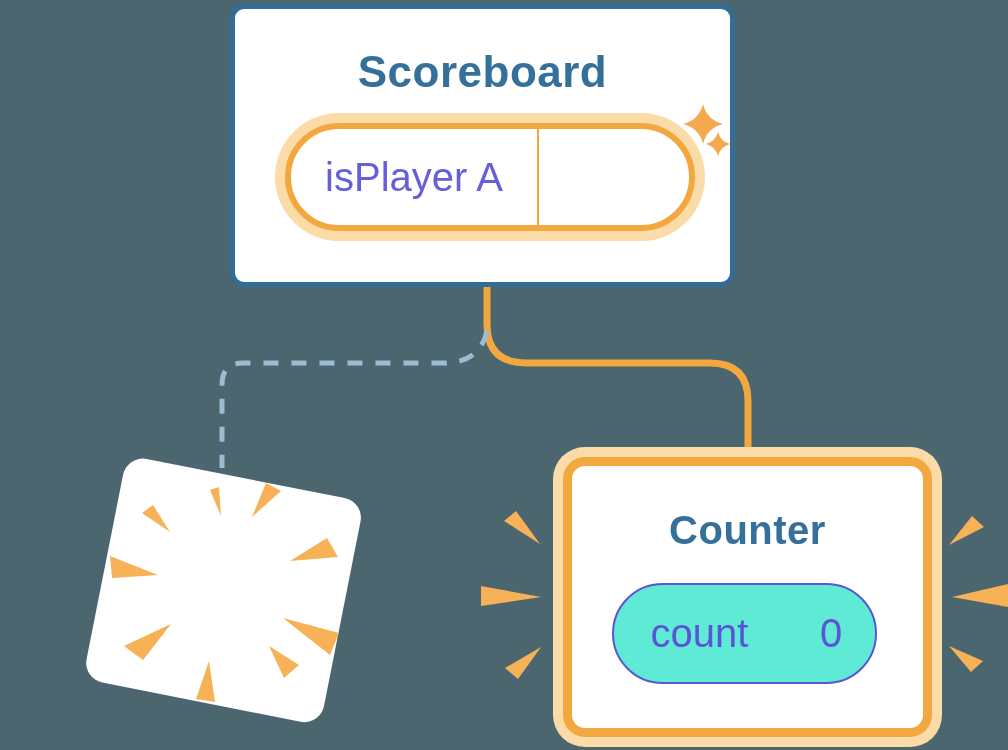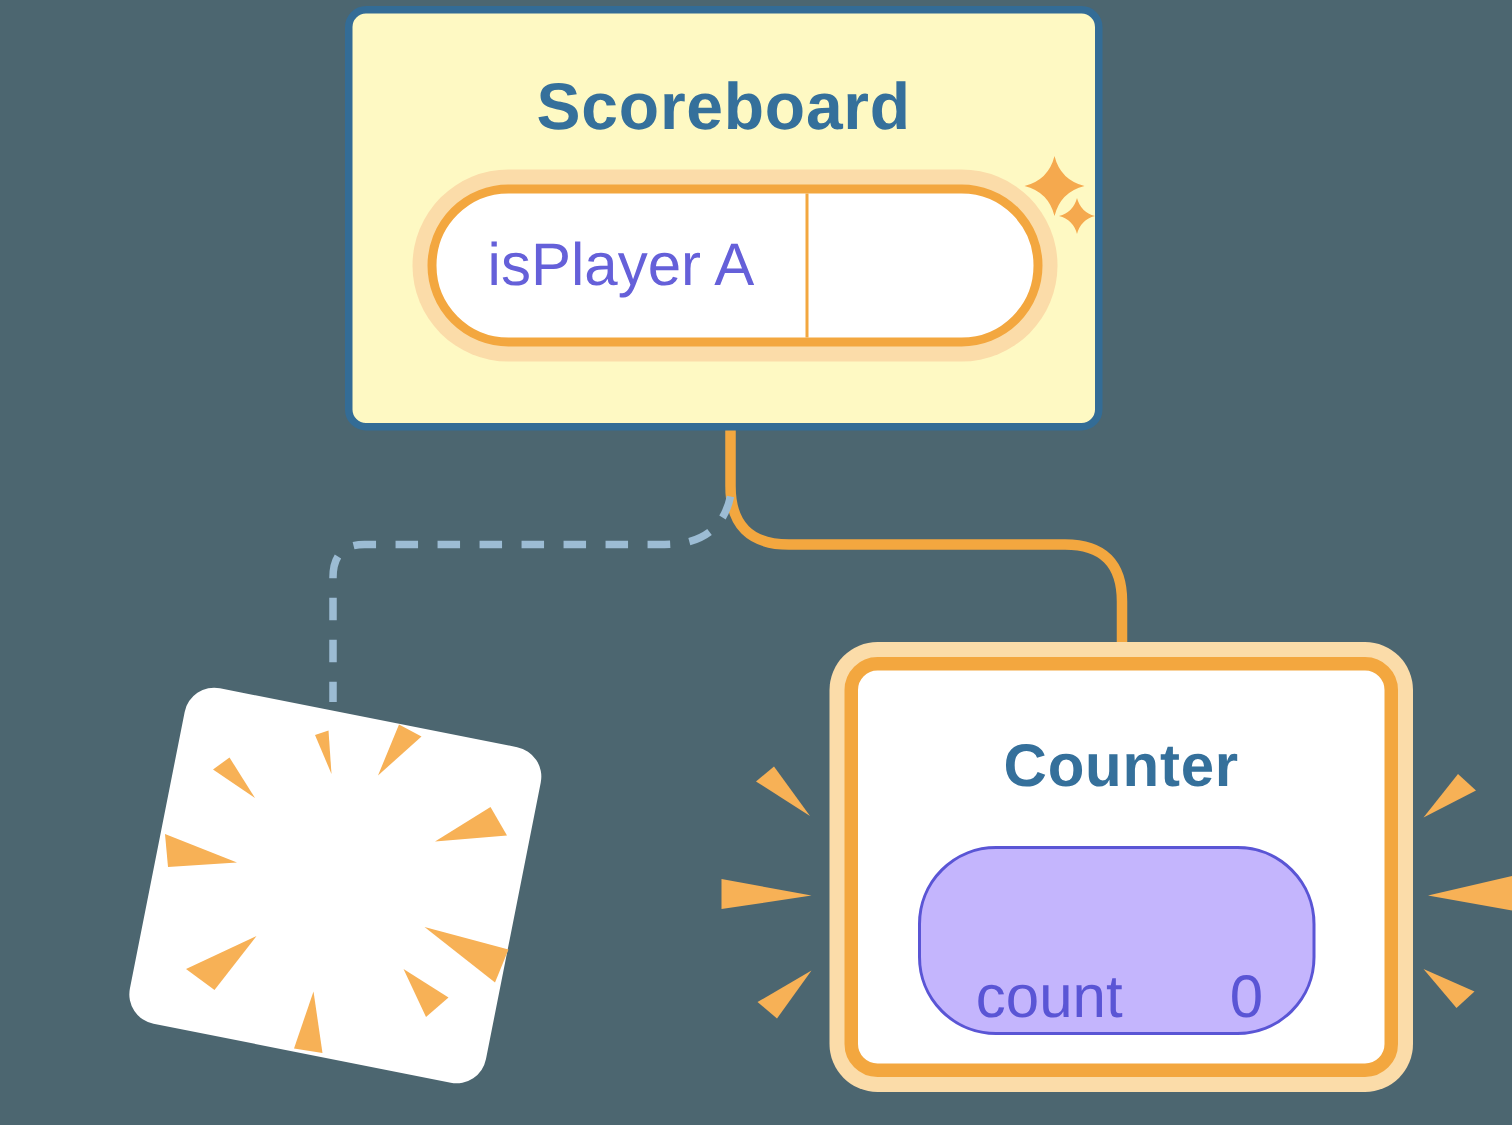--- a/index.html
+++ b/index.html
@@ -6,21 +6,21 @@
   .canvas{
     position:relative;width:1008px;height:750px;overflow:hidden;
     background:#4C6670;
     font-family:"Liberation Sans", sans-serif;
   }
   .overlay{position:absolute;left:0;top:0;z-index:1;}
 
   
   .scoreboard-card{
     position:absolute;left:230px;top:4px;width:505px;height:283px;
-    box-sizing:border-box;background:#fef9c3;
+    box-sizing:border-box;background:#ffffff;
     border:5px solid #336C96;border-radius:14px;z-index:2;
   }
   .card-title{
     text-align:center;color:#35709B;font-weight:700;
     font-size:44px;line-height:46px;padding-top:40px;
     letter-spacing:0.5px;
   }
   .state-pill{
     position:absolute;left:50px;top:114px;width:410px;height:108px;
     box-sizing:border-box;background:#fff;
@@ -31,31 +31,31 @@
   .pill-seg{display:flex;align-items:center;justify-content:center;}
   .state-pill .seg-name{flex:0 0 246px;}
   .state-pill .seg-value{flex:1;}
   .pill-divider-orange{width:2px;background:#F3A73F;}
   .state-name{color:#6560D9;font-size:40px;font-weight:400;}
   .state-value-bold{color:#544FD3;font-size:40px;font-weight:700;}
   .sparkles{position:absolute;left:430px;top:90px;width:90px;height:90px;}
 
   
   .counter-card{
-    position:absolute;left:563px;top:438px;width:369px;height:280px;
+    position:absolute;left:563px;top:457px;width:369px;height:280px;
     box-sizing:border-box;background:#fff;
     border:9px solid #F3A73F;border-radius:22px;
     box-shadow:0 0 0 10px #FBDCA9;z-index:2;
   }
   .counter-card .card-title{font-size:40px;line-height:44px;padding-top:42px;}
   .counter-pill{
-    position:absolute;left:40px;top:117px;width:265px;height:126px;
-    box-sizing:border-box;background:#c4b5fd;
+    position:absolute;left:40px;top:117px;width:265px;height:101px;
+    box-sizing:border-box;background:#5eead4;
     border:2.5px solid #5A55D5;border-radius:52px;
-    display:flex;align-items:flex-end;
+    display:flex;align-items:center;
   }
   .counter-pill .seg-name{flex:0 0 171px;}
   .counter-pill .seg-value{flex:1;}
   .pill-divider-purple{width:2px;background:#5A55D5;}
   .counter-text{color:#5A55D5;font-size:40px;font-weight:400;}
 </style>
 </head>
 <body>
 
 <div class="canvas">

